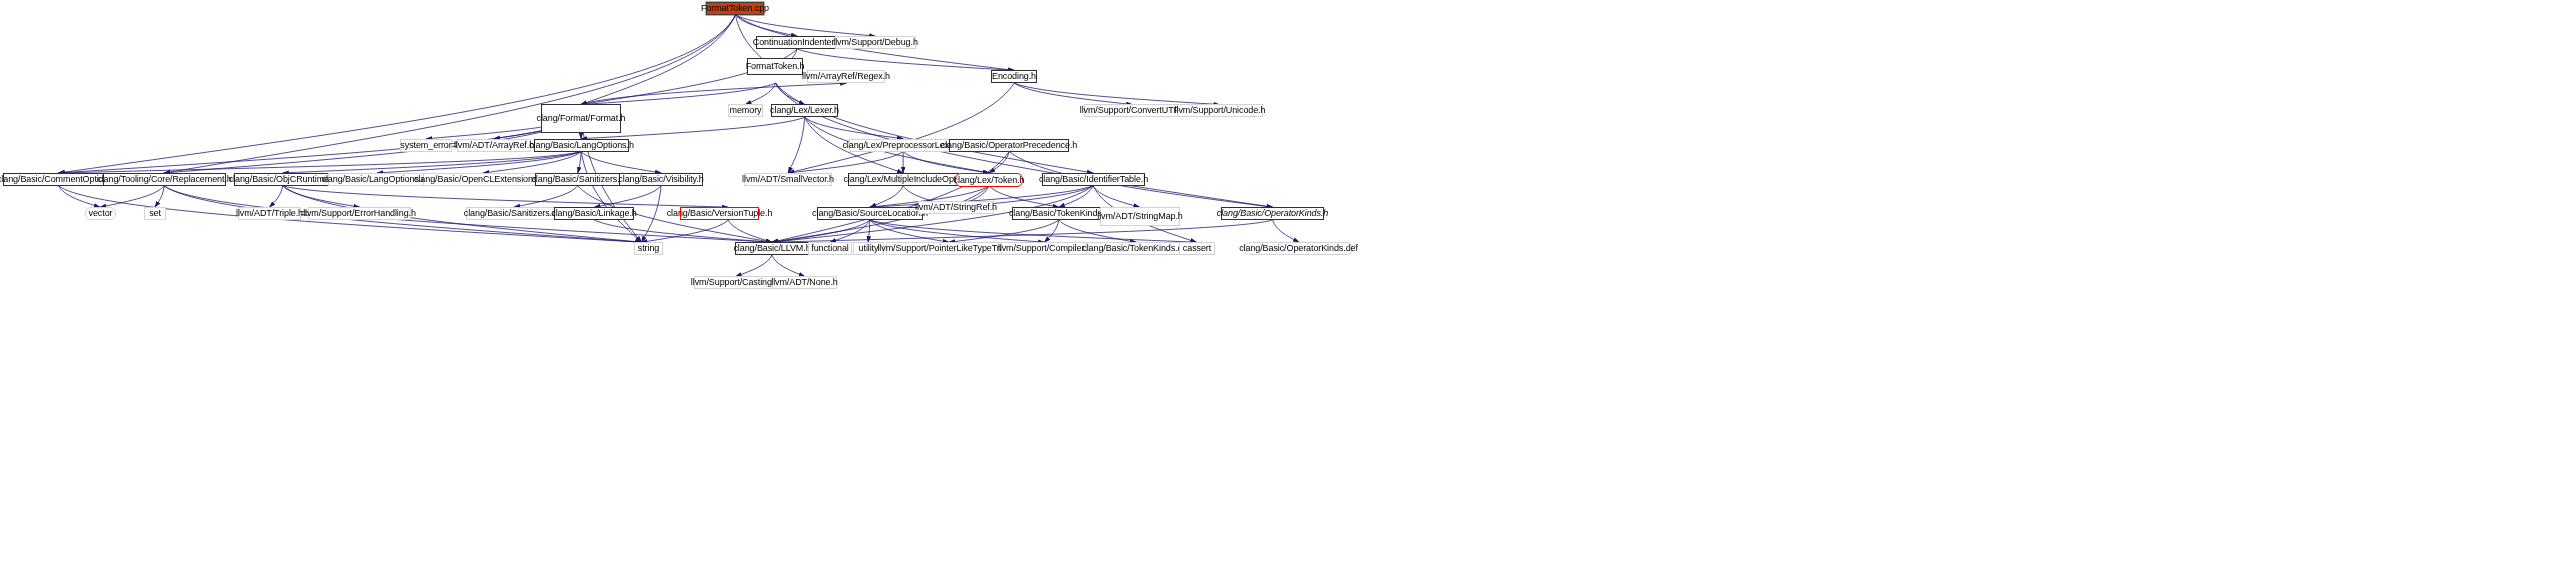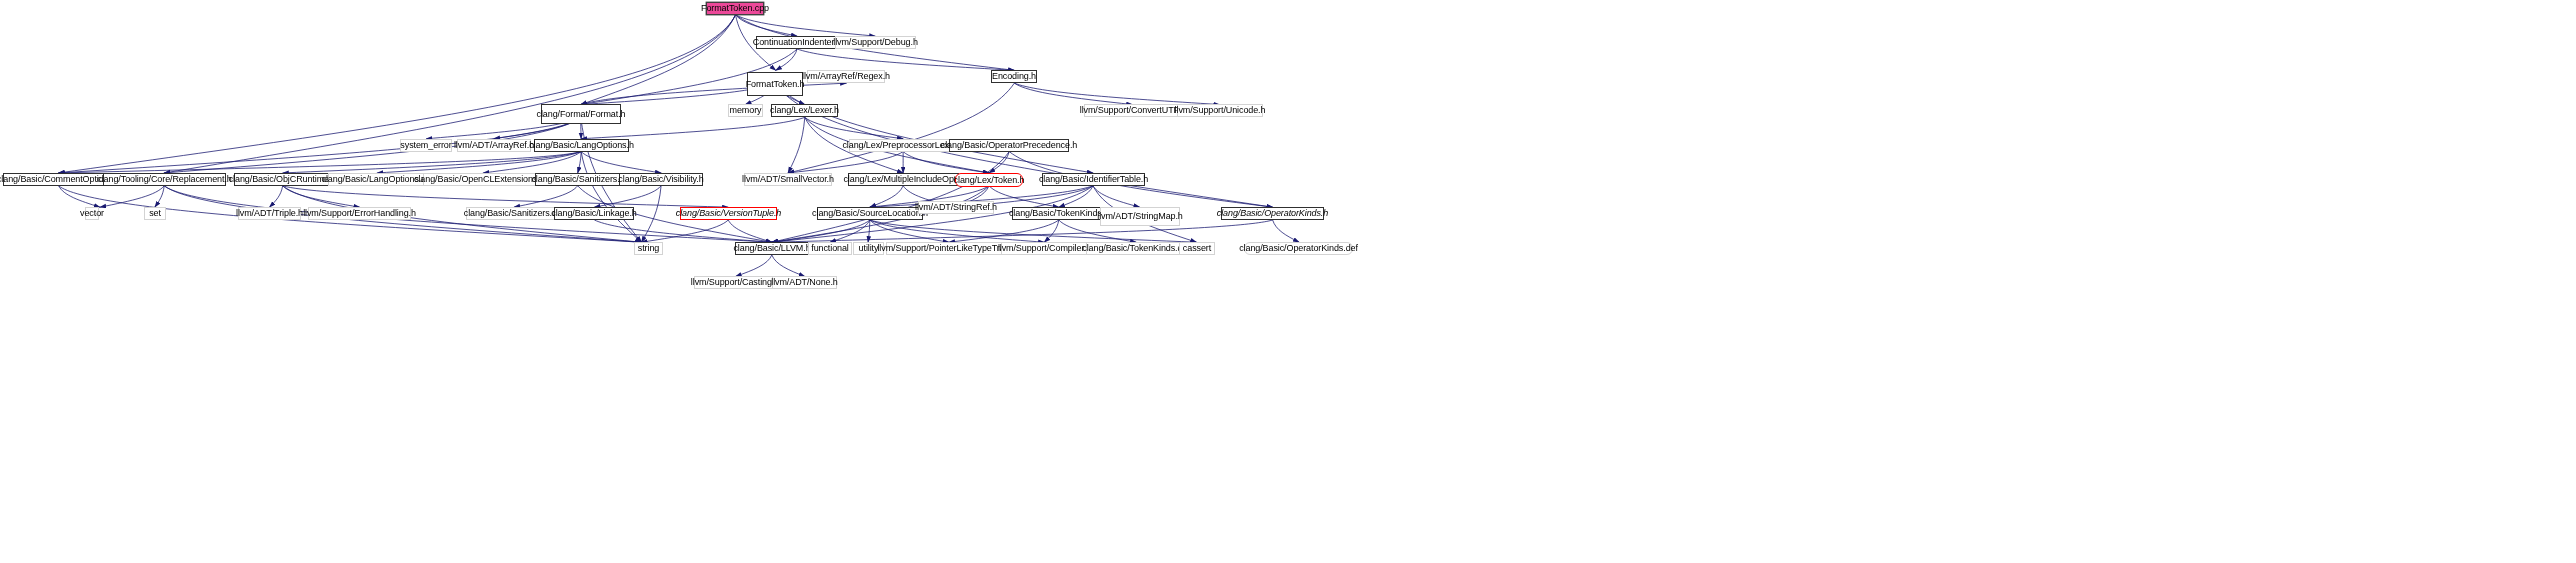--- a/index.html
+++ b/index.html
@@ -3,21 +3,21 @@
 <meta charset="utf-8">
 <style>
   html,body{margin:0;padding:0;background:#ffffff;}
   body{font-family:"Liberation Sans",sans-serif;}
   #graph{position:relative;width:2576px;height:564px;background:#ffffff;overflow:hidden;}
   #edges{position:absolute;left:0;top:0;width:2576px;height:564px;pointer-events:none;}
   .node{position:absolute;box-sizing:border-box;display:flex;align-items:center;justify-content:center;
         white-space:nowrap;background:#ffffff;font-size:9px;color:#000000;letter-spacing:-0.1px;
         line-height:1;}
   
-  .n-root{background:#ec4899;border:0.9px solid #404040;box-shadow:0 0 0 0.4px #404040;}
+  .n-root{background:#c2410c;border:0.9px solid #404040;box-shadow:0 0 0 0.4px #404040;}
   .n-bold{border:1.3px solid #303030;}
   .n-sys{border:0.9px solid #d3d3d3;}
   .n-red{border:1.3px solid #ff0000;}
 </style>
 </head>
 <body>
 
 <div id="graph">
   <svg id="edges" xmlns="http://www.w3.org/2000/svg" viewBox="0 0 3012 659" width="2576" height="564">
     <defs>
@@ -110,51 +110,51 @@
         <path d="M1488,257 C1491.72,268.7 1503.5,275.2 1519,283" fill="none" stroke="#191970" stroke-width="0.9" marker-end="url(#ah)"></path>
         <path d="M1488,257 C1450,268.7 1195.25,275.2 902.5,283" fill="none" stroke="#191970" stroke-width="0.9" marker-end="url(#ah)"></path>
         <path d="M902.5,298 C897.4,309.25 881.25,315.5 860,323" fill="none" stroke="#191970" stroke-width="0.9" marker-end="url(#ah)"></path>
         <path d="M902.5,298 C907.12,309.25 921.75,315.5 941,323" fill="none" stroke="#191970" stroke-width="0.9" marker-end="url(#ah)"></path>
       </g>
   </svg>
   <div id="node-layer">
       <div class="node n-root" style="left: 706px; top: 1.7px; width: 58px; height: 13px;">FormatToken.cpp</div>
       <div class="node n-bold" style="left: 756px; top: 36px; width: 82px; height: 13px;">ContinuationIndenter.h</div>
       <div class="node n-sys" style="left: 835px; top: 36px; width: 81px; height: 13px;">llvm/Support/Debug.h</div>
-      <div class="node n-bold" style="left: 747px; top: 72px; width: 56px; height: 24px;">FormatToken.h</div>
+      <div class="node n-bold" style="left: 747px; top: 58px; width: 56px; height: 17px;">FormatToken.h</div>
       <div class="node n-sys" style="left: 807px; top: 70px; width: 78px; height: 13px;">llvm/ArrayRef/Regex.h</div>
       <div class="node n-bold" style="left: 991px; top: 70px; width: 46px; height: 13px;">Encoding.h</div>
       <div class="node n-sys" style="left: 728px; top: 104px; width: 35px; height: 13px;">memory</div>
       <div class="node n-bold" style="left: 771px; top: 104px; width: 67px; height: 13px;">clang/Lex/Lexer.h</div>
-      <div class="node n-bold" style="left: 541px; top: 104px; width: 80px; height: 20px;">clang/Format/Format.h</div>
+      <div class="node n-bold" style="left: 541px; top: 104px; width: 80px; height: 29px;">clang/Format/Format.h</div>
       <div class="node n-sys" style="left: 1084px; top: 104px; width: 97px; height: 13px;">llvm/Support/ConvertUTF.h</div>
       <div class="node n-sys" style="left: 1177px; top: 104px; width: 86px; height: 13px;">llvm/Support/Unicode.h</div>
       <div class="node n-sys" style="left: 400px; top: 139px; width: 52px; height: 13px;">system_error</div>
       <div class="node n-sys" style="left: 457px; top: 139px; width: 74px; height: 13px;">llvm/ADT/ArrayRef.h</div>
       <div class="node n-bold" style="left: 534px; top: 139px; width: 95px; height: 13px;">clang/Basic/LangOptions.h</div>
       <div class="node n-sys" style="left: 849px; top: 139px; width: 108px; height: 13px;">clang/Lex/PreprocessorLexer.h</div>
       <div class="node n-bold" style="left: 949px; top: 139px; width: 120px; height: 13px;">clang/Basic/OperatorPrecedence.h</div>
       <div class="node n-bold" style="left: 2.6px; top: 173px; width: 112px; height: 13px;">clang/Basic/CommentOptions.h</div>
       <div class="node n-bold" style="left: 103px; top: 173px; width: 123px; height: 13px;">clang/Tooling/Core/Replacement.h</div>
       <div class="node n-bold" style="left: 234px; top: 173px; width: 97px; height: 13px;">clang/Basic/ObjCRuntime.h</div>
       <div class="node n-sys" style="left: 328px; top: 173px; width: 99px; height: 13px;">clang/Basic/LangOptions.def</div>
       <div class="node n-sys" style="left: 423px; top: 173px; width: 120px; height: 13px;">clang/Basic/OpenCLExtensions.def</div>
       <div class="node n-bold" style="left: 535px; top: 173px; width: 86px; height: 13px;">clang/Basic/Sanitizers.h</div>
       <div class="node n-bold" style="left: 619px; top: 173px; width: 84px; height: 13px;">clang/Basic/Visibility.h</div>
       <div class="node n-sys" style="left: 744px; top: 173px; width: 88px; height: 13px;">llvm/ADT/SmallVector.h</div>
       <div class="node n-bold" style="left: 848px; top: 173px; width: 111px; height: 13px;">clang/Lex/MultipleIncludeOpt.h</div>
       <div class="node n-red" style="left: 955px; top: 173px; width: 68px; height: 14px; border-radius: 6px;">clang/Lex/Token.h</div>
       <div class="node n-bold" style="left: 1042px; top: 173px; width: 103px; height: 13px;">clang/Basic/IdentifierTable.h</div>
-      <div class="node n-sys" style="left: 85px; top: 207px; width: 14px; height: 13px;">vector</div>
+      <div class="node n-sys" style="left: 85px; top: 207px; width: 31px; height: 13px; border-radius: 6px;">vector</div>
       <div class="node n-sys" style="left: 144px; top: 207px; width: 22px; height: 13px;">set</div>
       <div class="node n-sys" style="left: 238px; top: 207px; width: 63px; height: 13px;">llvm/ADT/Triple.h</div>
       <div class="node n-sys" style="left: 308px; top: 207px; width: 103px; height: 13px;">llvm/Support/ErrorHandling.h</div>
       <div class="node n-sys" style="left: 466px; top: 207px; width: 96px; height: 13px;">clang/Basic/Sanitizers.def</div>
       <div class="node n-bold" style="left: 554px; top: 207px; width: 80px; height: 13px;">clang/Basic/Linkage.h</div>
-      <div class="node n-red" style="left: 680px; top: 207px; width: 97px; height: 13px; font-style: italic;">clang/Basic/VersionTuple.h</div>
+      <div class="node n-red" style="left: 680px; top: 207px; width: 79px; height: 13px;">clang/Basic/VersionTuple.h</div>
       <div class="node n-bold" style="left: 817px; top: 207px; width: 106px; height: 13px;">clang/Basic/SourceLocation.h</div>
       <div class="node n-sys" style="left: 918px; top: 201px; width: 76px; height: 13px;">llvm/ADT/StringRef.h</div>
       <div class="node n-bold" style="left: 1012px; top: 207px; width: 94px; height: 13px;">clang/Basic/TokenKinds.h</div>
       <div class="node n-sys" style="left: 1100px; top: 207px; width: 80px; height: 19px;">llvm/ADT/StringMap.h</div>
       <div class="node n-bold" style="left: 1221px; top: 207px; width: 103px; height: 13px; font-style: italic;">clang/Basic/OperatorKinds.h</div>
       <div class="node n-sys" style="left: 634px; top: 242px; width: 29px; height: 13px;">string</div>
       <div class="node n-bold" style="left: 735px; top: 242px; width: 74px; height: 13px;">clang/Basic/LLVM.h</div>
       <div class="node n-sys" style="left: 808px; top: 242px; width: 44px; height: 13px;">functional</div>
       <div class="node n-sys" style="left: 853px; top: 242px; width: 31px; height: 13px;">utility</div>
       <div class="node n-sys" style="left: 886px; top: 242px; width: 126px; height: 13px;">llvm/Support/PointerLikeTypeTraits.h</div>

